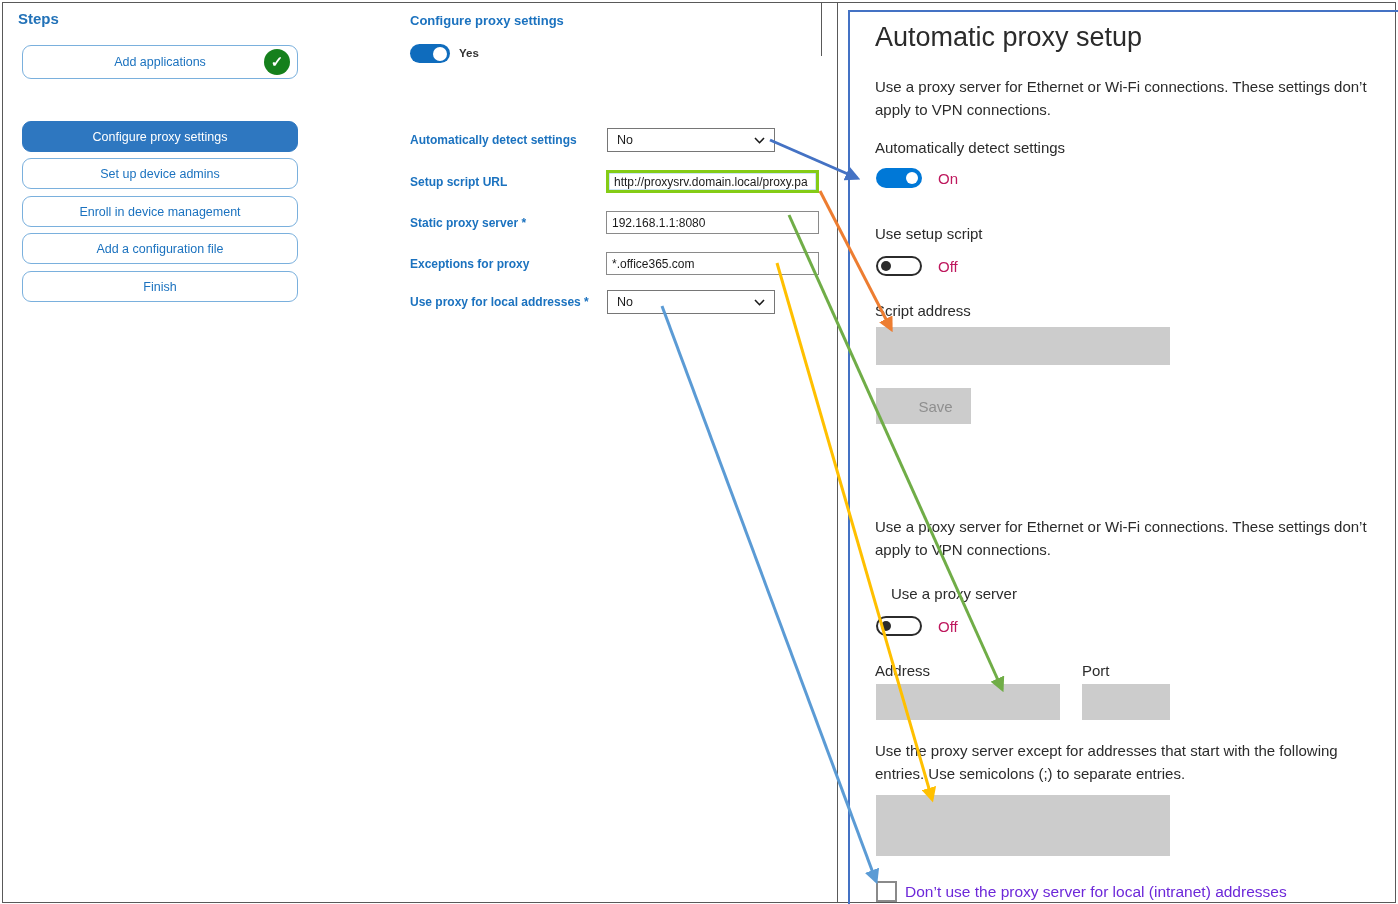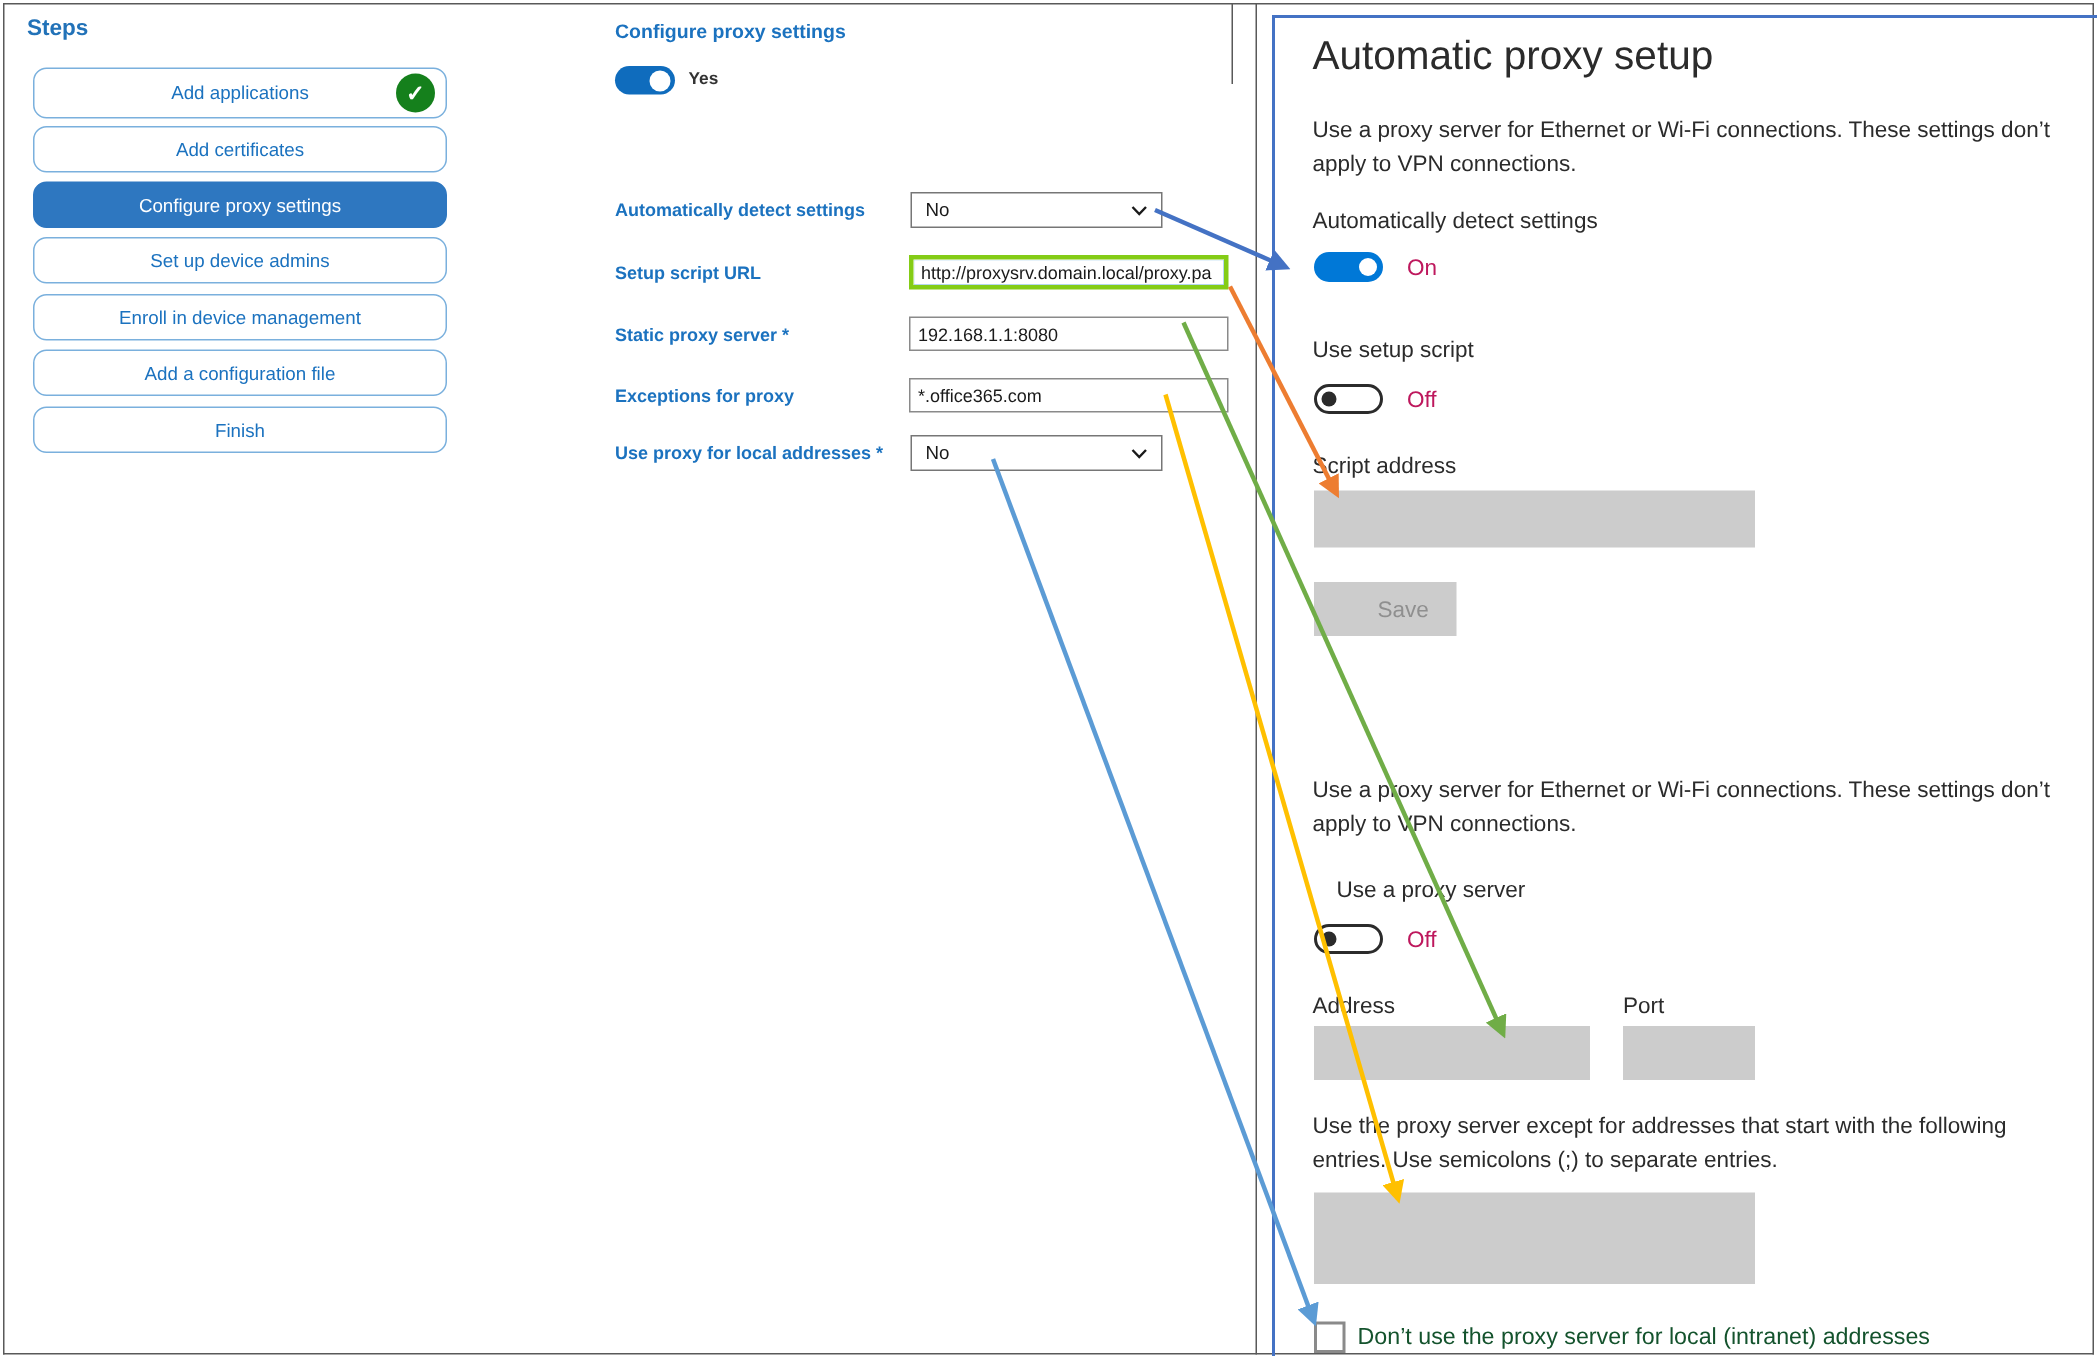--- a/index.html
+++ b/index.html
@@ -44,21 +44,21 @@
   .win-toggle.on .knob{position:absolute;right:4px;top:4px;width:12px;height:12px;border-radius:50%;background:#fff;}
   .win-toggle.off{background:#fff;border:2px solid #2b2b2b;}
   .win-toggle.off .knob{position:absolute;left:3px;top:3px;width:10px;height:10px;border-radius:50%;background:#2b2b2b;}
   .toggle-state{position:absolute;left:938px;font-size:15px;color:#be185d;}
   .gray-box{position:absolute;background:#cccccc;}
   .save-btn{position:absolute;left:876px;top:388px;width:95px;height:36px;background:#cccccc;
             border:none;color:#8f8f8f;font-size:15px;font-family:inherit;
             display:flex;align-items:center;justify-content:center;padding-left:30px;}
   .checkbox{position:absolute;left:876px;top:881px;width:21px;height:21px;box-sizing:border-box;
             border:2px solid #8a8a8a;background:#fff;cursor:pointer;}
-  .checkbox-label{position:absolute;left:905px;top:883px;font-size:15.5px;color:#14532d;white-space:nowrap;}
+  .checkbox-label{position:absolute;left:905px;top:883px;font-size:15.5px;color:#6d28d9;white-space:nowrap;}
 
   #arrow-layer{position:absolute;left:0;top:0;width:1398px;height:904px;pointer-events:none;z-index:6;}
 </style>
 </head>
 <body>
 
 <div class="page">
 
   <div class="hline" style="left:2px;top:2px;width:1394px;height:1px;"></div>
   <div class="vline" style="left:2px;top:2px;width:1px;height:901px;"></div>
@@ -66,23 +66,20 @@
   <div class="hline" style="left:2px;top:902px;width:1394px;height:1px;"></div>
 
   <div class="vline" style="left:821px;top:2px;width:1px;height:54px;"></div>
   <div class="vline" style="left:837px;top:2px;width:1px;height:901px;"></div>
 
   <div class="steps-title">Steps</div>
 
   <button class="step-btn first" style="top:45px;">
     <span>Add applications</span>
     <span class="check-badge"></span>
-  </button>
-  <button class="step-btn" style="top:84px;">
-    <span>Add certificates</span>
   </button>
   <button class="step-btn active" style="top:121px;">
     <span>Configure proxy settings</span>
   </button>
   <button class="step-btn" style="top:158px;">
     <span>Set up device admins</span>
   </button>
   <button class="step-btn" style="top:196px;">
     <span>Enroll in device management</span>
   </button>

